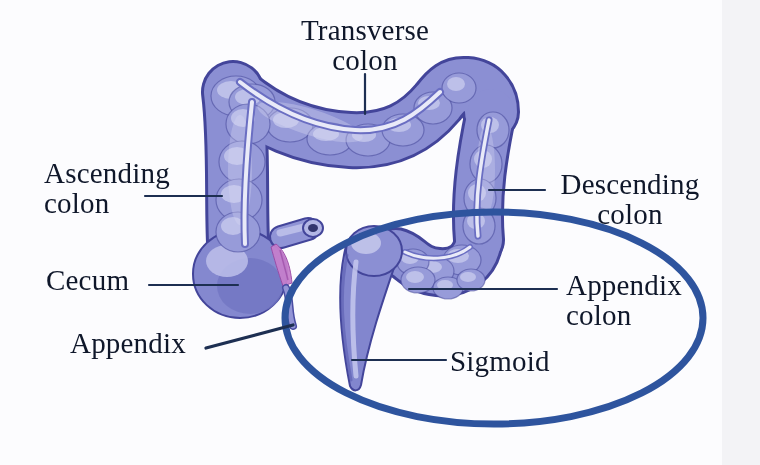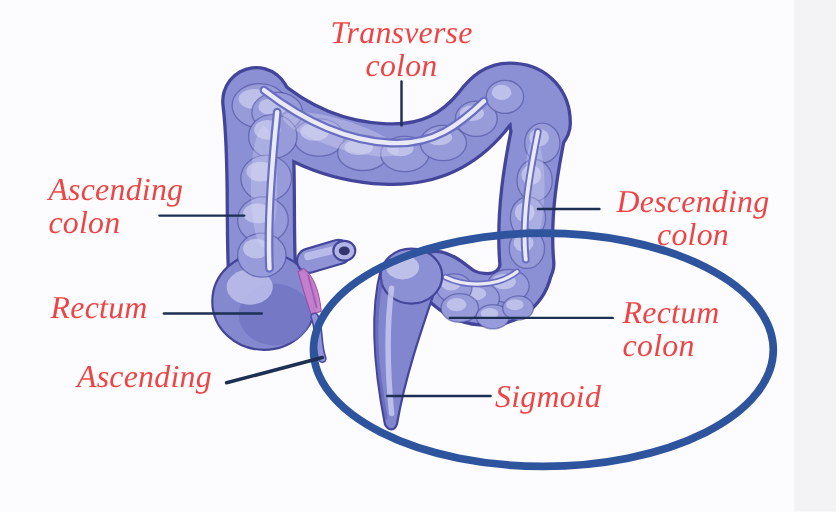--- a/index.html
+++ b/index.html
@@ -9,22 +9,21 @@
     font-family:"Liberation Serif", serif;
   }
   .bg-strip-right{
     position:absolute;top:0;right:0;width:38px;height:465px;
     background:#f3f3f6;
   }
   svg.illustration{position:absolute;left:0;top:0;display:block}
   .label{
     position:absolute;
     font-size:29px;line-height:30px;letter-spacing:.2px;
-    color:#ef4444;
-    font-style:italic;
+    color:#0f172a;
   }
   .label.center{text-align:center}
 </style>
 </head>
 <body>
 
 <div class="bg-strip-right"></div>
 
 <svg class="illustration" width="760" height="465" viewBox="0 0 760 465">
 
@@ -151,19 +150,19 @@
     <line x1="352" y1="360" x2="446" y2="360"></line>
   </g>
 </svg>
 
 <div class="label center" style="left:281px;top:15px;width:168px">Transverse colon</div>
 
 <div class="label" style="left:44px;top:158px;width:150px">Ascending colon</div>
 
 <div class="label center" style="left:549px;top:169px;width:162px">Descending colon</div>
 
-<div class="label" style="left:46px;top:265px;width:120px">Rectum</div>
+<div class="label" style="left:46px;top:265px;width:120px">Cecum</div>
 
-<div class="label" style="left:70px;top:328px;width:160px">Ascending</div>
+<div class="label" style="left:70px;top:328px;width:160px">Appendix</div>
 
-<div class="label" style="left:566px;top:270px;width:118px">Rectum colon</div>
+<div class="label" style="left:566px;top:270px;width:118px">Appendix colon</div>
 
 <div class="label" style="left:450px;top:346px;width:130px">Sigmoid</div>
 
 </body></html>

